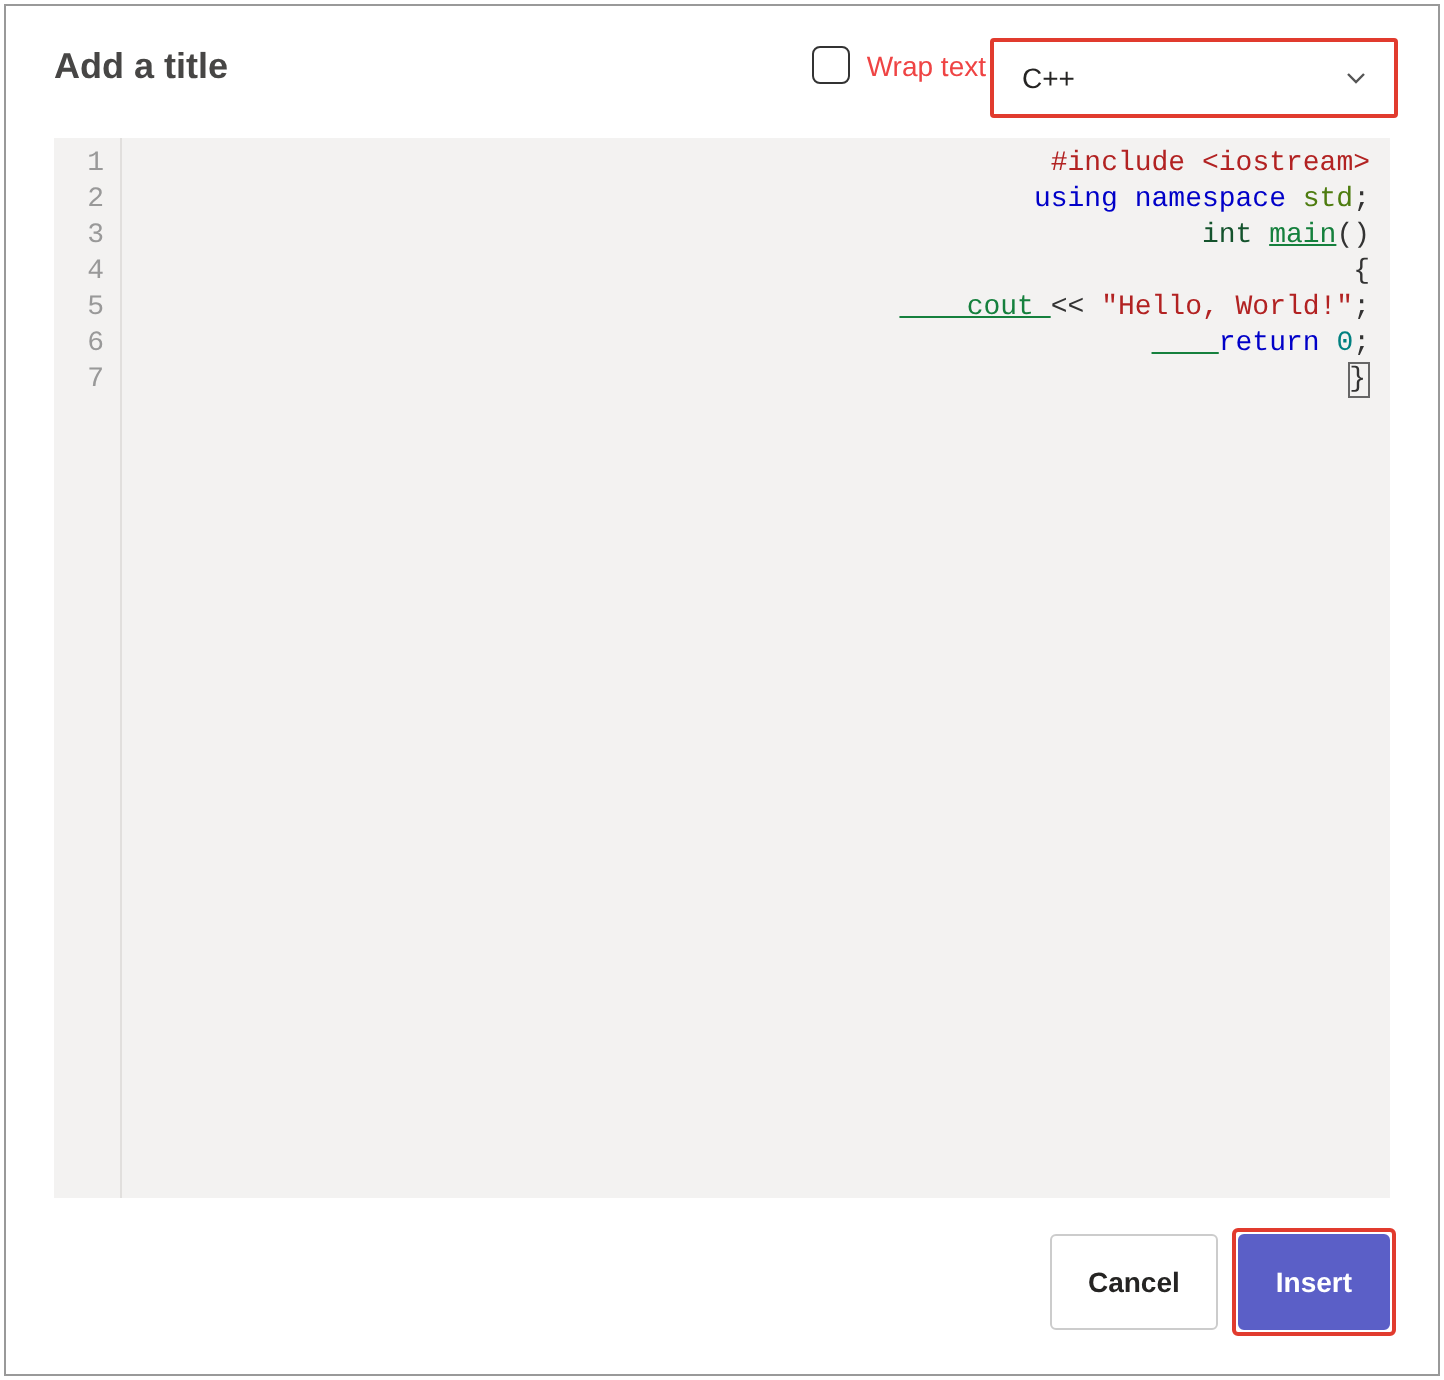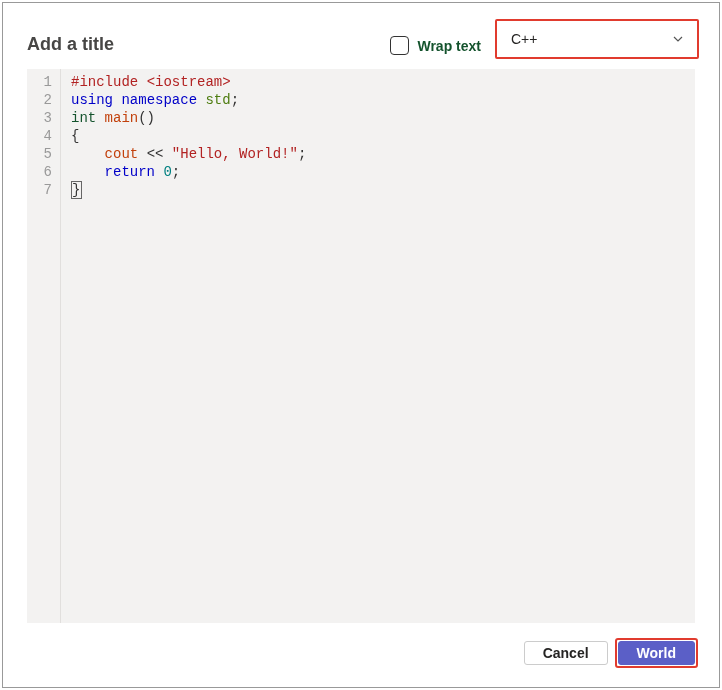--- a/index.html
+++ b/index.html
@@ -8,23 +8,22 @@
       width: 718px;
       height: 686px;
       margin: 2px;
       border: 1px solid #999;
       background: #fff;
       display: flex;
       flex-direction: column;
     }
     .header-row {
       display: flex;
-      align-items: flex-end;
+      align-items: flex-start;
       padding: 20px 24px 10px 24px;
-      gap: 12px;
     }
     .title-input {
       flex: 1;
       border: none;
       outline: none;
       font-size: 18px;
       font-weight: 600;
       color: #252423;
       background: transparent;
     }
@@ -35,21 +34,21 @@
       gap: 8px;
       margin-right: 6px;
     }
     .wrap-checkbox {
       width: 19px; height: 19px;
       border: 1.5px solid #333;
       border-radius: 4px;
       background: #fff;
       cursor: pointer;
     }
-    .wrap-label { font-size: 14px; color: #14532d; font-weight: bold; }
+    .wrap-label { font-size: 14px; color: #ef4444; }
     .lang-select {
       position: relative;
       display: flex;
       align-items: center;
       justify-content: space-between;
       width: 196px; height: 32px;
       padding: 0 10px 0 12px;
       border-radius: 2px;
       background: #fff;
       cursor: pointer;
@@ -84,38 +83,39 @@
       text-align: right;
       color: #999;
       user-select: none;
       min-width: 34px;
     }
     .gutter div { height: 18px; }
     .code-body {
       padding: 4px 10px;
       white-space: pre;
       flex: 1;
+      text-align: right;
     }
     .code-line { height: 18px; }
     .tok-preproc { color: #b22222; }
     .tok-keyword { color: #0000c8; font-family: Liberation Mono, monospace; }
     .tok-ident   { color: #4d7c0f; }
     .tok-type    { color: #14532d; }
     .tok-punct   { color: #333; }
     .tok-string  { color: #b22222; }
     .tok-number  { color: #008080; }
-    .tok-default { color: #c2410c; }
+    .tok-default { color: #15803d; text-decoration: underline; }
     .footer-row {
       display: flex;
       justify-content: flex-end;
       gap: 10px;
       padding: 0 24px 22px 24px;
     }
     .btn {
-      height: 24px;
+      height: 48px;
       border-radius: 3px;
       padding: 0 18px;
       font-size: 14px;
       font-weight: 600;
       cursor: pointer;
       border: 1px solid #ccc;
       background: #fff;
       color: #252423;
     }
     .btn-primary {
@@ -164,17 +164,17 @@
         <div>5</div>
         <div>6</div>
         <div>7</div>
       </div>
     <div class="code-body" id="codebody"><div class="code-line"><span class="tok-preproc">#include </span><span class="tok-preproc">&lt;iostream&gt;</span></div><div class="code-line"><span class="tok-keyword">using </span><span class="tok-keyword">namespace </span><span class="tok-ident">std</span><span class="tok-punct">;</span></div><div class="code-line"><span class="tok-type">int </span><span class="tok-default">main</span><span class="tok-punct">()</span></div><div class="code-line"><span class="tok-punct">{</span></div><div class="code-line"><span class="tok-default">    cout </span><span class="tok-punct">&lt;&lt; </span><span class="tok-string">"Hello, World!"</span><span class="tok-punct">;</span></div><div class="code-line"><span class="tok-default">    </span><span class="tok-keyword">return </span><span class="tok-number">0</span><span class="tok-punct">;</span></div><div class="code-line"><span class="tok-punct" style="border: 1px solid rgb(102, 102, 102); padding: 0px 1px 0px 0px;">}</span></div></div>
   </div>
 
   <div class="footer-row">
     <button class="btn">Cancel</button>
     <button class="btn btn-primary">
-      <span>World</span>
+      <span>Insert</span>
       <div class="insert-highlight"></div>
     </button>
   </div>
 </div>
 
 </body></html>

